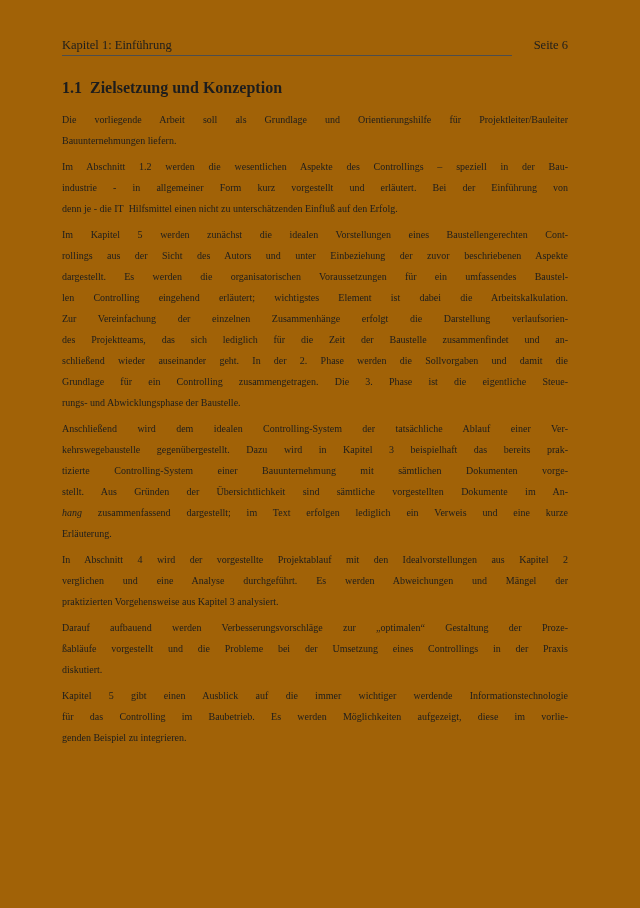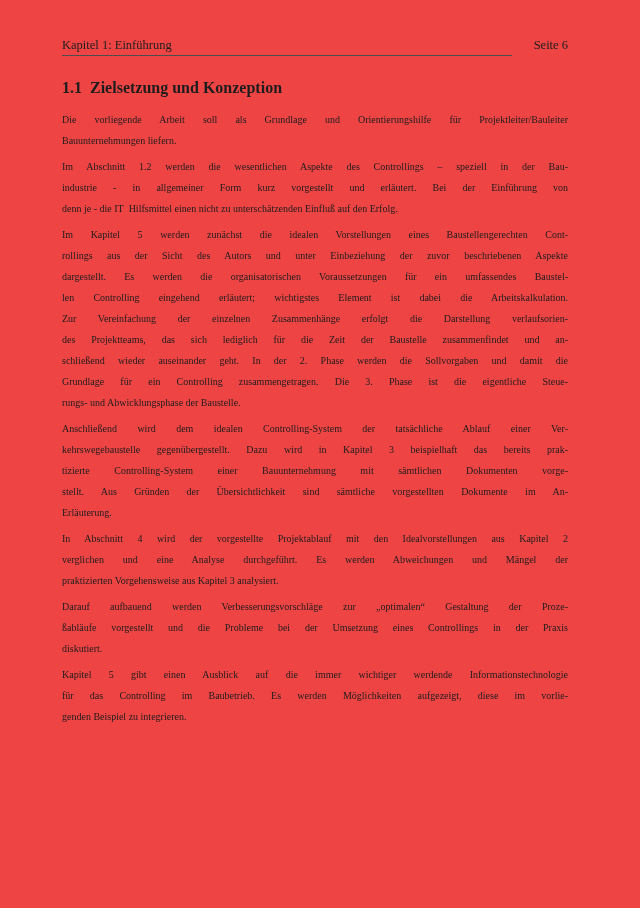--- a/index.html
+++ b/index.html
@@ -1,21 +1,21 @@
 <!DOCTYPE html>
 <html><head>
 <meta charset="utf-8">
 <style>
   html, body { margin: 0; padding: 0; background: #e8e8e8; }
   .page {
     position: relative;
     width: 640px;
     height: 908px;
     margin: 0;
-    background: #ef4444;
+    background: #a16207;
     box-sizing: border-box;
     padding: 38px 72px 0 62px;
     font-family: "Liberation Serif", "DejaVu Serif", serif;
     color: #1d1d1d;
     overflow: hidden;
   }
   .header-row {
     display: flex;
     justify-content: space-between;
     align-items: baseline;
@@ -84,20 +84,21 @@
         <div class="line"><span>des Projektteams, das sich lediglich für die Zeit der Baustelle zusammenfindet und an-</span></div>
         <div class="line"><span>schließend wieder auseinander geht. In der 2. Phase werden die Sollvorgaben und damit die</span></div>
         <div class="line"><span>Grundlage für ein Controlling zusammengetragen. Die 3. Phase ist die eigentliche Steue-</span></div>
         <div class="line last"><span>rungs- und Abwicklungsphase der Baustelle.</span></div>
       </div>
       <div class="paragraph">
         <div class="line"><span>Anschließend wird dem idealen Controlling-System der tatsächliche Ablauf einer Ver-</span></div>
         <div class="line"><span>kehrswegebaustelle gegenübergestellt. Dazu wird in Kapitel 3 beispielhaft das bereits prak-</span></div>
         <div class="line"><span>tizierte Controlling-System einer Bauunternehmung mit sämtlichen Dokumenten vorge-</span></div>
         <div class="line"><span>stellt. Aus Gründen der Übersichtlichkeit sind sämtliche vorgestellten Dokumente im </span><span style="">An-</span></div>
+        <div class="line"><span style="font-style: italic;">hang</span><span> zusammenfassend dargestellt; im Text erfolgen lediglich ein Verweis und eine kurze</span></div>
         <div class="line last"><span>Erläuterung.</span></div>
       </div>
       <div class="paragraph">
         <div class="line"><span>In Abschnitt 4 wird der vorgestellte Projektablauf mit den Idealvorstellungen aus Kapitel 2</span></div>
         <div class="line"><span>verglichen und eine Analyse durchgeführt. Es werden Abweichungen und Mängel der</span></div>
         <div class="line last"><span>praktizierten Vorgehensweise aus Kapitel 3 analysiert.</span></div>
       </div>
       <div class="paragraph">
         <div class="line"><span>Darauf aufbauend werden Verbesserungsvorschläge zur „optimalen“ Gestaltung der Proze-</span></div>
         <div class="line"><span>ßabläufe vorgestellt und die Probleme bei der Umsetzung eines Controllings in der Praxis</span></div>

